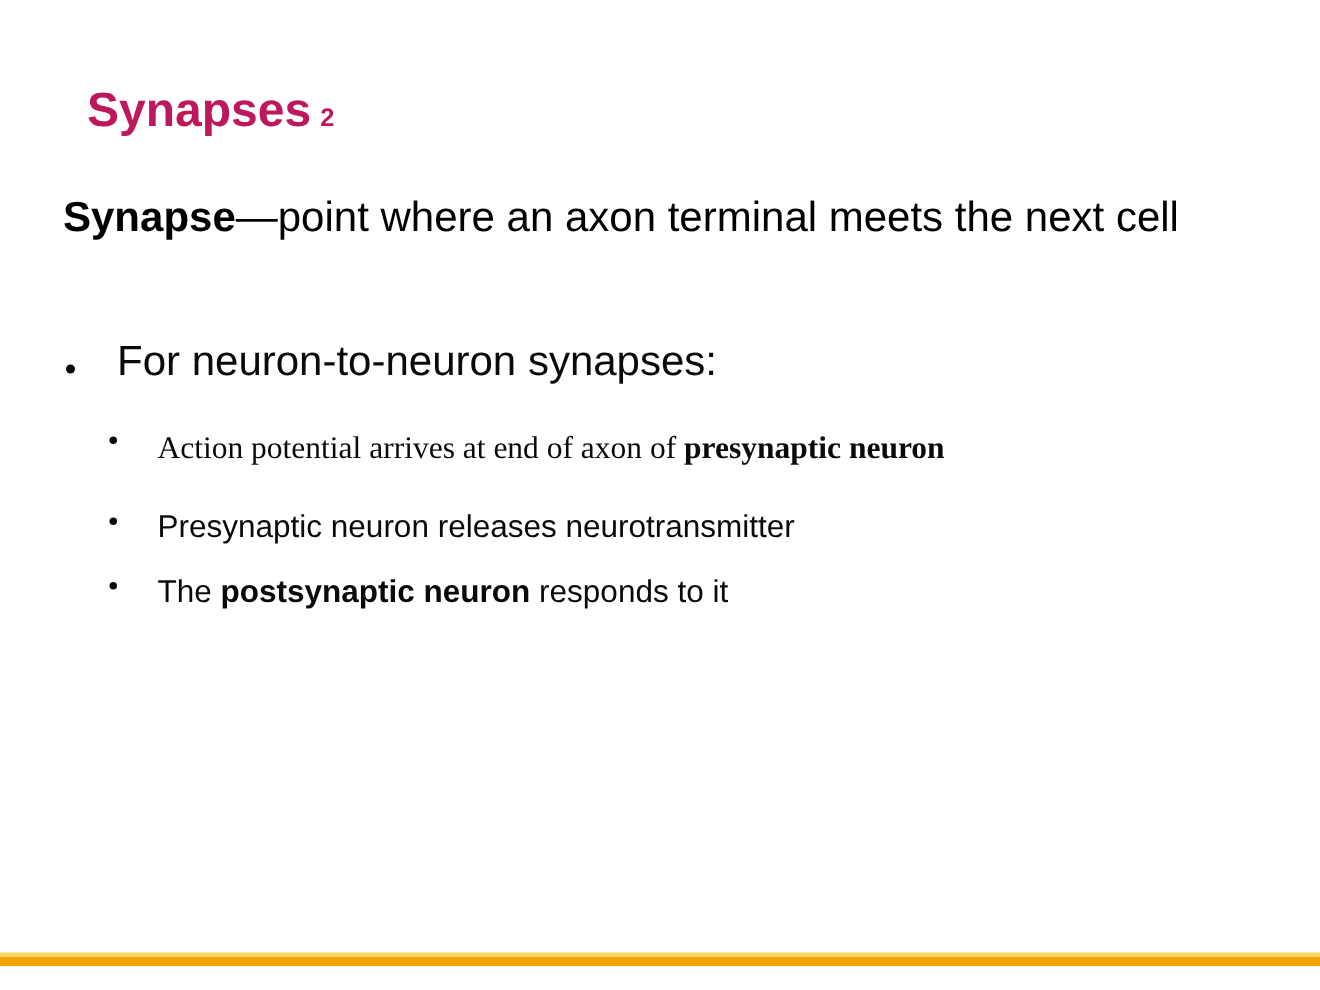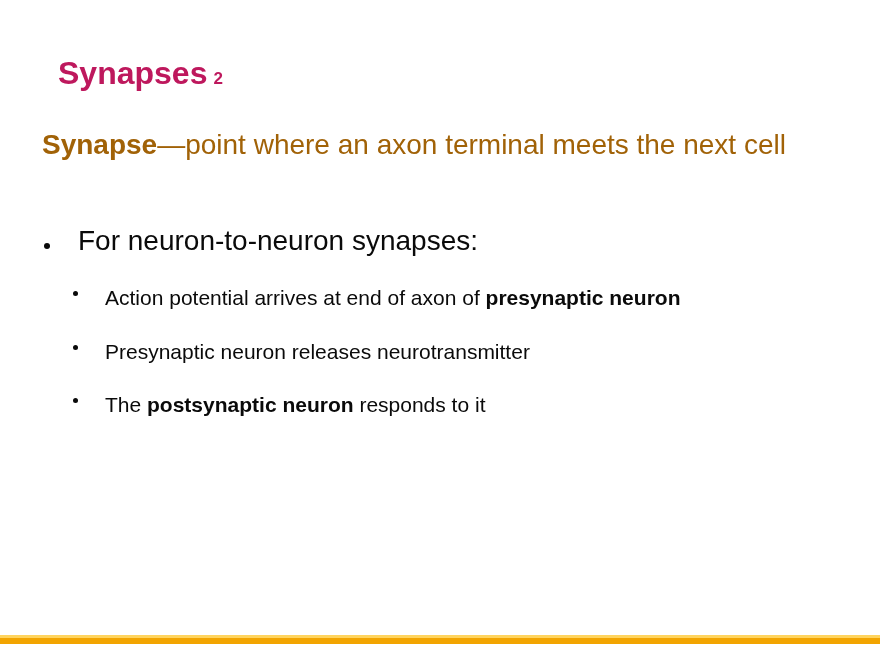--- a/index.html
+++ b/index.html
@@ -34,21 +34,21 @@
   }
 
   
   .intro {
     position: absolute;
     left: 42px;
     top: 127px;
     width: 800px;
     font-size: 28px;
     line-height: 36px;
-    color: #a16207;
+    color: #000000;
   }
   .intro .line { display: block; }
   .intro strong { font-weight: bold; }
 
   
   .bullet-l1 {
     position: absolute;
     left: 44px;
     top: 224px;
     display: flex;
@@ -78,23 +78,23 @@
   }
   .bullet-l2 .dot {
     width: 5px; height: 5px;
     border-radius: 50%;
     background: #0a0a0a;
     margin-top: 6px;
     margin-right: 27px;
     flex: 0 0 auto;
   }
   .bullet-l2 strong, .bullet-l1 strong { font-weight: bold; }
-  #sub-bullet-0 { top: 285px; }
+  #sub-bullet-0 { top: 285px; font-family: Liberation Serif, serif; }
   #sub-bullet-1 { top: 339px; justify-content: flex-end; }
-  #sub-bullet-2 { top: 392px; }
+  #sub-bullet-2 { top: 382px; }
 
   
   .band-light {
     position: absolute;
     left: 0; right: 0;
     top: 635px; height: 3px;
     background: #ffd45e;
   }
   .band-gold {
     position: absolute;

